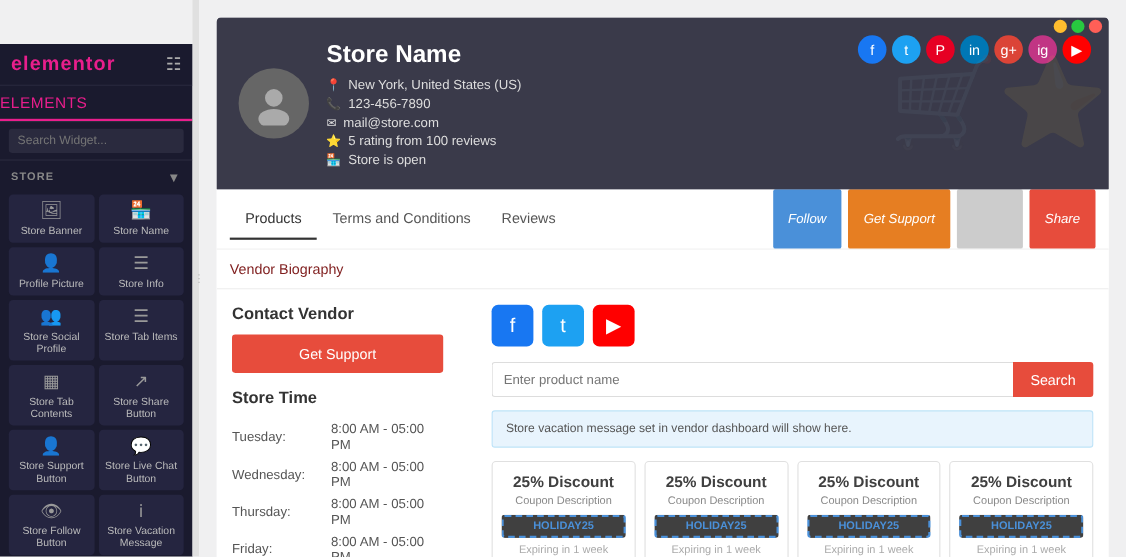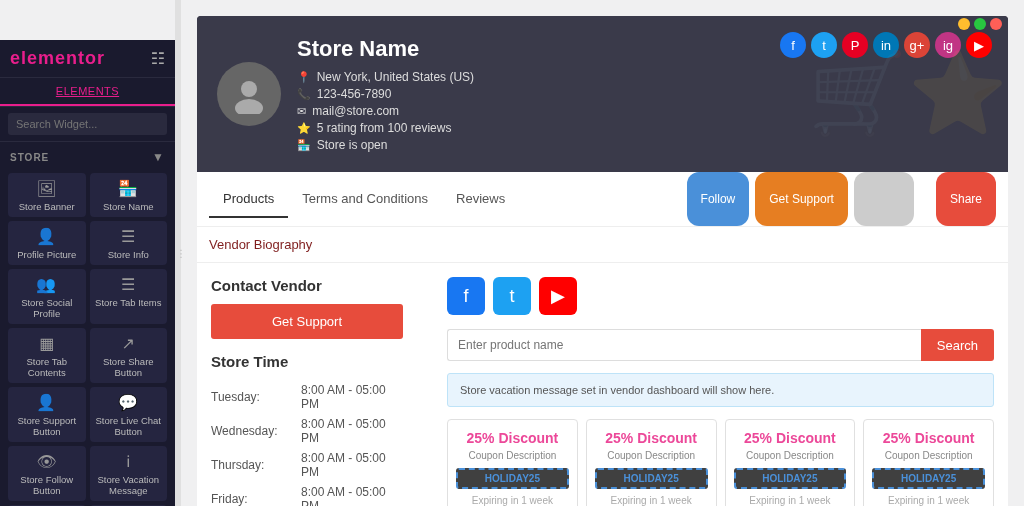--- a/index.html
+++ b/index.html
@@ -34,28 +34,26 @@
       color: #aaa;
       font-size: 16px;
       cursor: pointer;
     }
     .sidebar-tabs {
       display: flex;
       border-bottom: 1px solid #2a2a3e;
     }
     .sidebar-tab {
       flex: 1;
-      text-align: center;
       padding: 7px 0;
-      font-size: 11px;
+      font-size: 14px;
       color: #aaa;
       cursor: pointer;
       text-transform: uppercase;
       letter-spacing: 0.5px;
-      text-decoration: underline;
     }
     .sidebar-tab.active {
       color: #e91e8c;
       border-bottom: 2px solid #e91e8c;
     }
     .sidebar-search {
       padding: 6px 8px;
       border-bottom: 1px solid #2a2a3e;
     }
     .sidebar-search input {
@@ -245,30 +243,31 @@
       border-bottom: 2px solid transparent;
     }
     .store-nav-tab.active { color: #333; border-bottom: 2px solid #333; text-align: center; }
     .store-nav-actions {
       margin-left: auto;
       display: flex;
       gap: 6px;
     }
     .nav-btn {
       padding: 20px 14px;
-      border-radius: 12px;
+      border-radius: 2px;
       font-size: 12px;
       cursor: pointer;
       border: none;
       font-weight: 500;
+      font-style: italic;
     }
     .nav-btn-follow { background: #4a90d9; color: #fff; }
     .nav-btn-support { background: #e67e22; color: #fff; }
     .nav-btn-blank { background: #ccc; color: #fff; width: 60px; }
-    .nav-btn-share { background: #e74c3c; color: #fff; margin-left: 16px; }
+    .nav-btn-share { background: #e74c3c; color: #fff; }
 
     
     .content-split {
       display: flex;
       gap: 16px;
       padding: 0;
     }
 
     
     .left-section {
@@ -365,21 +364,21 @@
     .coupon-card {
       flex: 1;
       border: 1px solid #e0e0e0;
       border-radius: 4px;
       padding: 10px 8px;
       text-align: center;
     }
     .coupon-discount {
       font-size: 14px;
       font-weight: bold;
-      color: #ec4899;
+      color: #404040;
       margin-bottom: 4px;
     }
     .coupon-desc {
       font-size: 10px;
       color: #888;
       margin-bottom: 7px;
     }
     .coupon-code-btn {
       background: #404040;
       border: 2px dashed #4a90d9;

